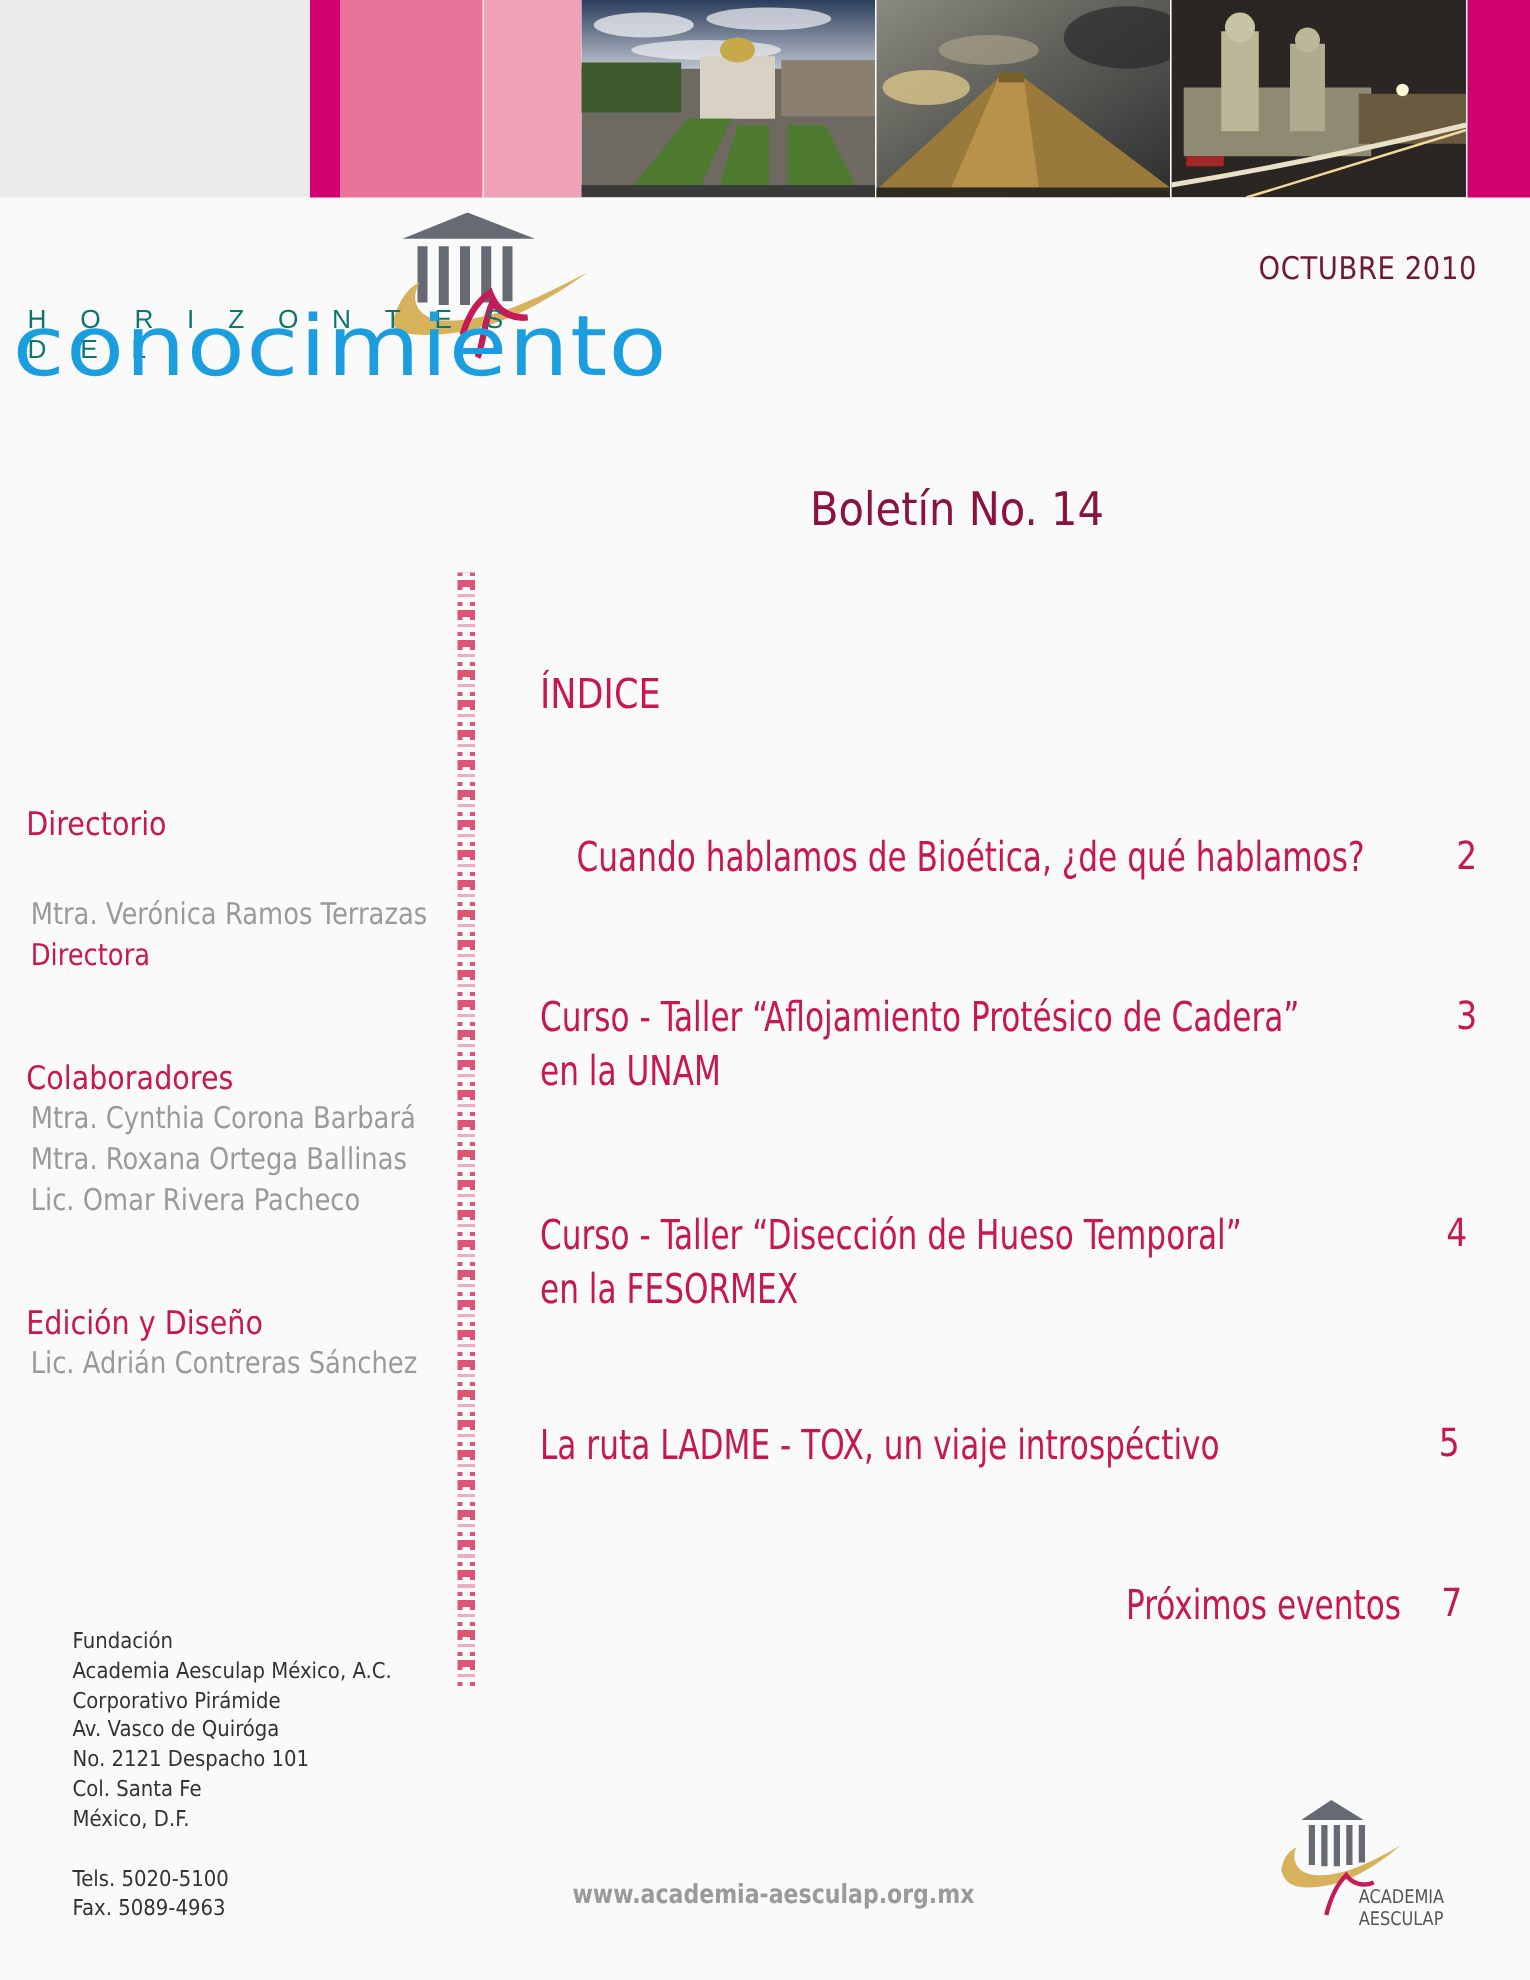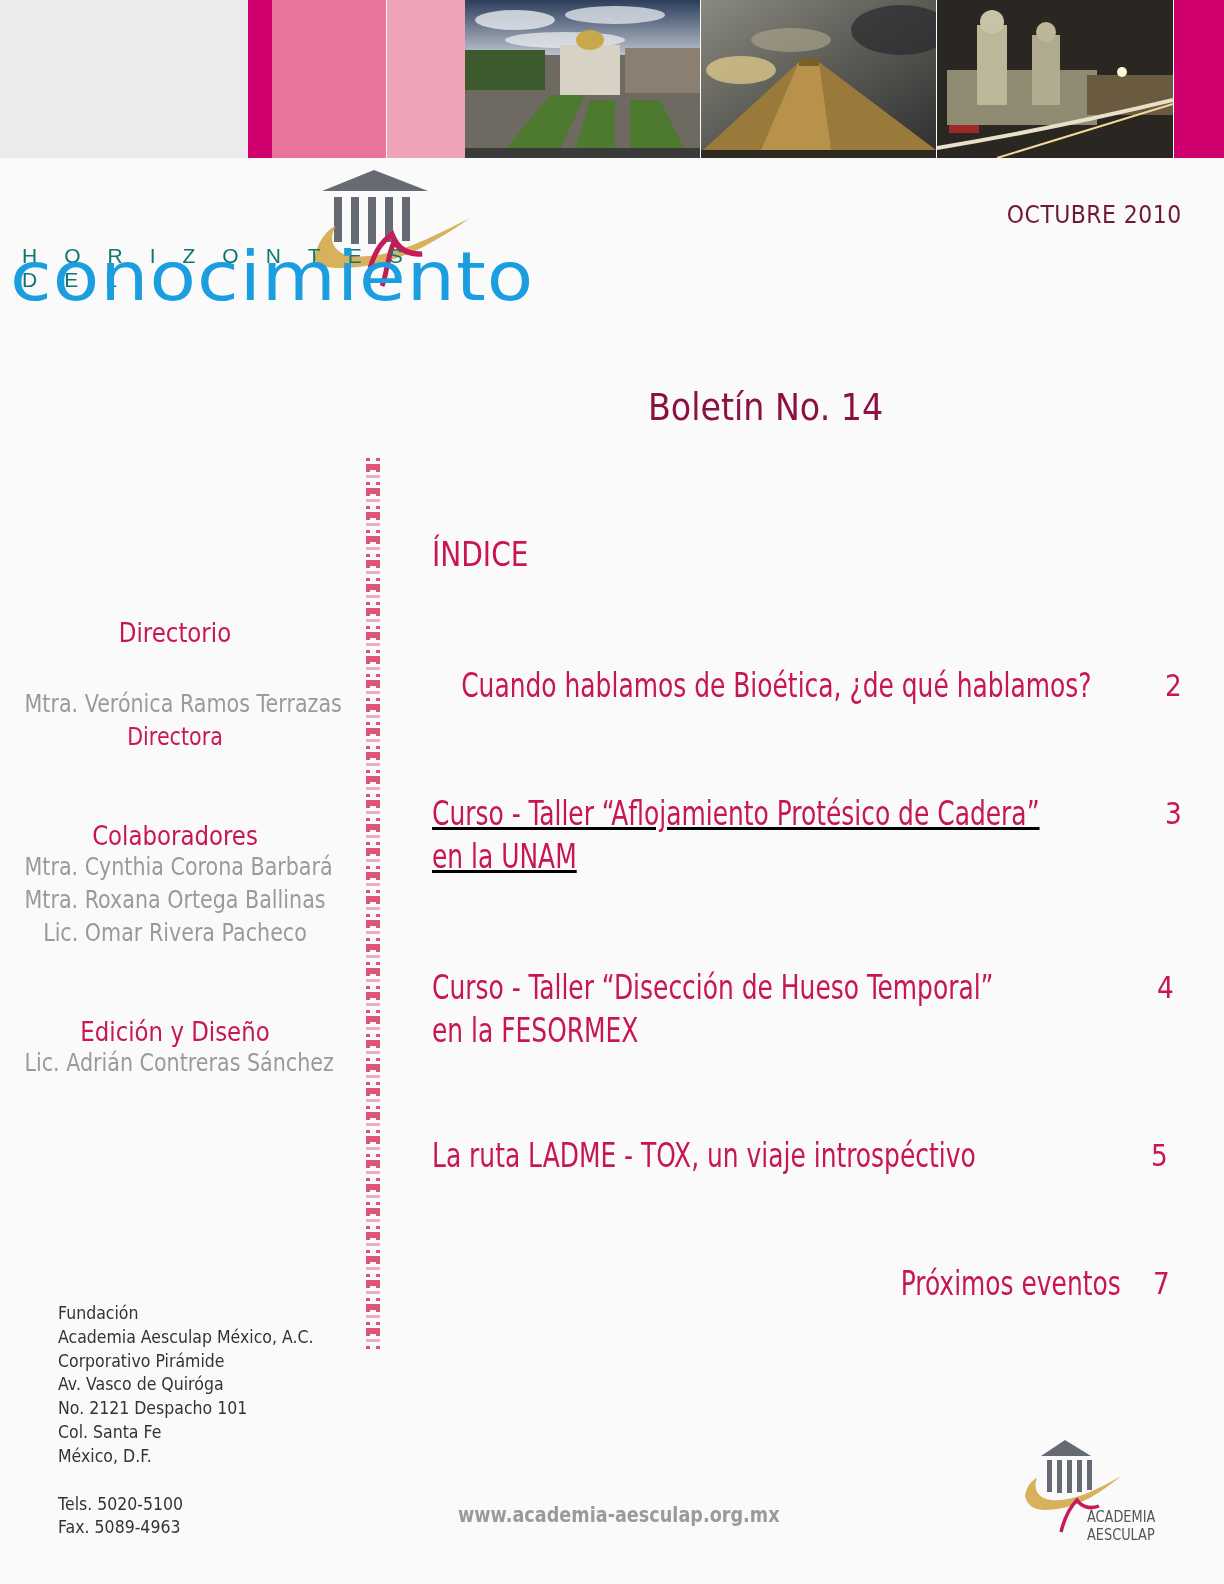--- a/index.html
+++ b/index.html
@@ -55,21 +55,21 @@
           #e8a1b3 17px, #e8a1b3 20px, transparent 20px, transparent 24px);
       opacity: 0.85;
     }
     .divider::before {
       content: ""; position: absolute; left: 4px; top: 0; width: 6px; height: 100%;
       background: repeating-linear-gradient(180deg,
         #fafafa 0px, #fafafa 4px, transparent 4px, transparent 12px);
     }
 
     
-    .sidebar { position: absolute; left: 0; top: 618px; width: 350px; text-align: center; }
+    .sidebar { position: absolute; left: 0; top: 645px; width: 350px; }
     .sb-head {
       color: #c8174f; font-size: 26px; font-family: "DejaVu Sans", sans-serif;
       transform: scaleX(0.88);
     }
     .sb-name {
       color: #9a9a9a; font-size: 24px; font-family: "DejaVu Sans", sans-serif;
       transform: scaleX(0.86); white-space: nowrap; line-height: 33px;
     }
     .sb-role {
       color: #c8174f; font-size: 24px; font-family: "DejaVu Sans", sans-serif;
@@ -227,21 +227,21 @@
   <div class="sb-name">Lic. Adrián Contreras Sánchez</div>
 </div>
 
 <div class="index-title">ÍNDICE</div>
 
 <div class="toc-item" style="top:664px;text-align:center;">
   <div class="toc-title">Cuando hablamos de Bioética, ¿de qué hablamos?</div>
   <div class="toc-page">2</div>
 </div>
 
-<div class="toc-item" style="top:792px;text-decoration:underline;">
+<div class="toc-item" style="top:792px;">
   <div class="toc-title">Curso - Taller “Aflojamiento Protésico de Cadera”</div>
   <div class="toc-title">en la UNAM</div>
   <div class="toc-page">3</div>
 </div>
 
 <div class="toc-item" style="top:966px;">
   <div class="toc-title">Curso - Taller “Disección de Hueso Temporal”</div>
   <div class="toc-title">en la FESORMEX</div>
   <div class="toc-page" style="right:8px;">4</div>
 </div>

